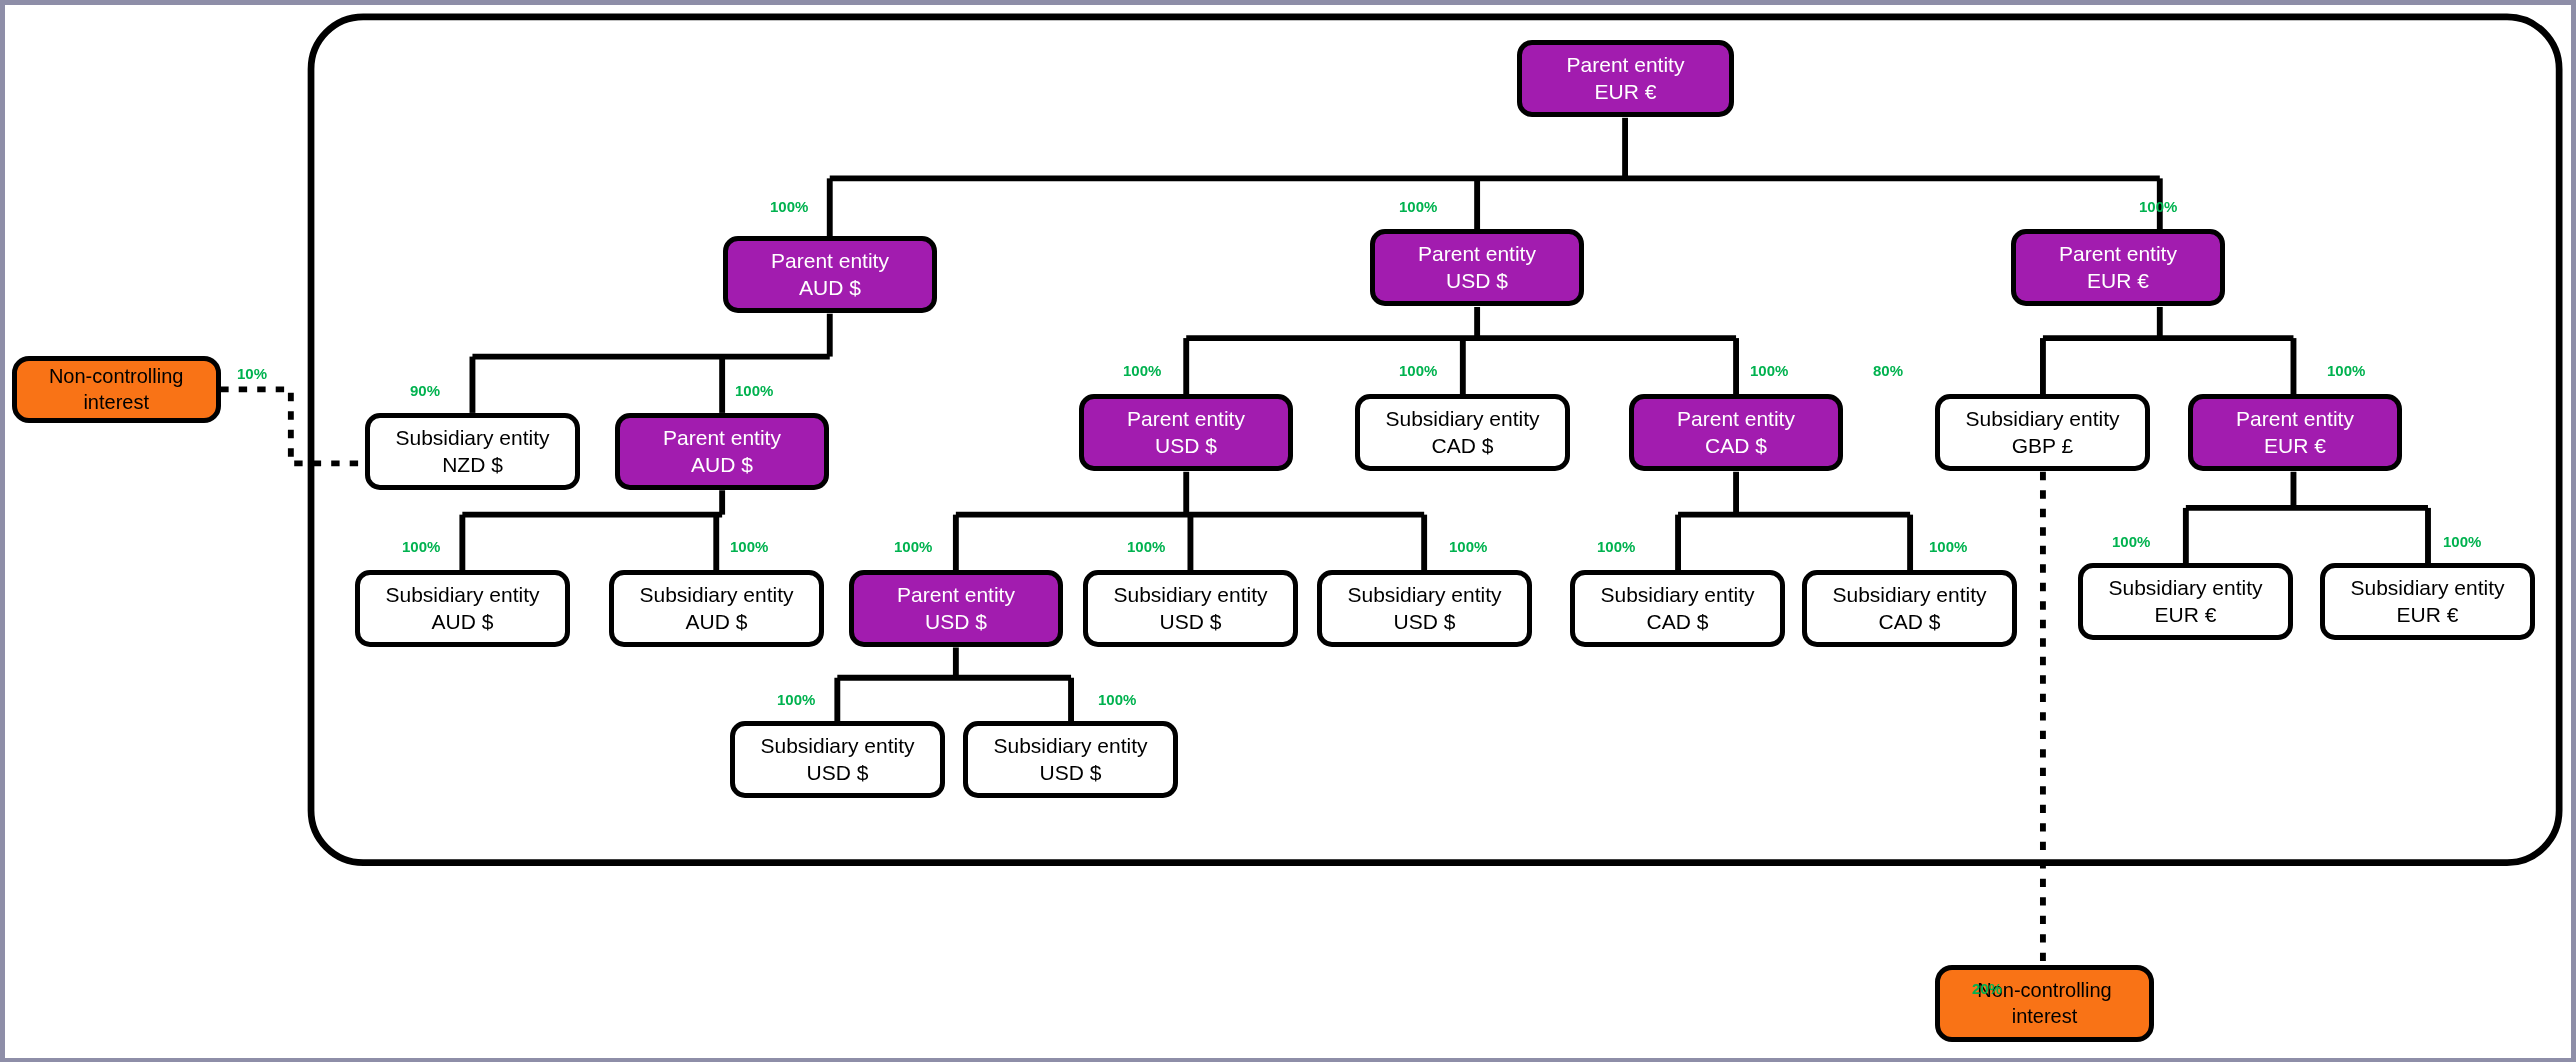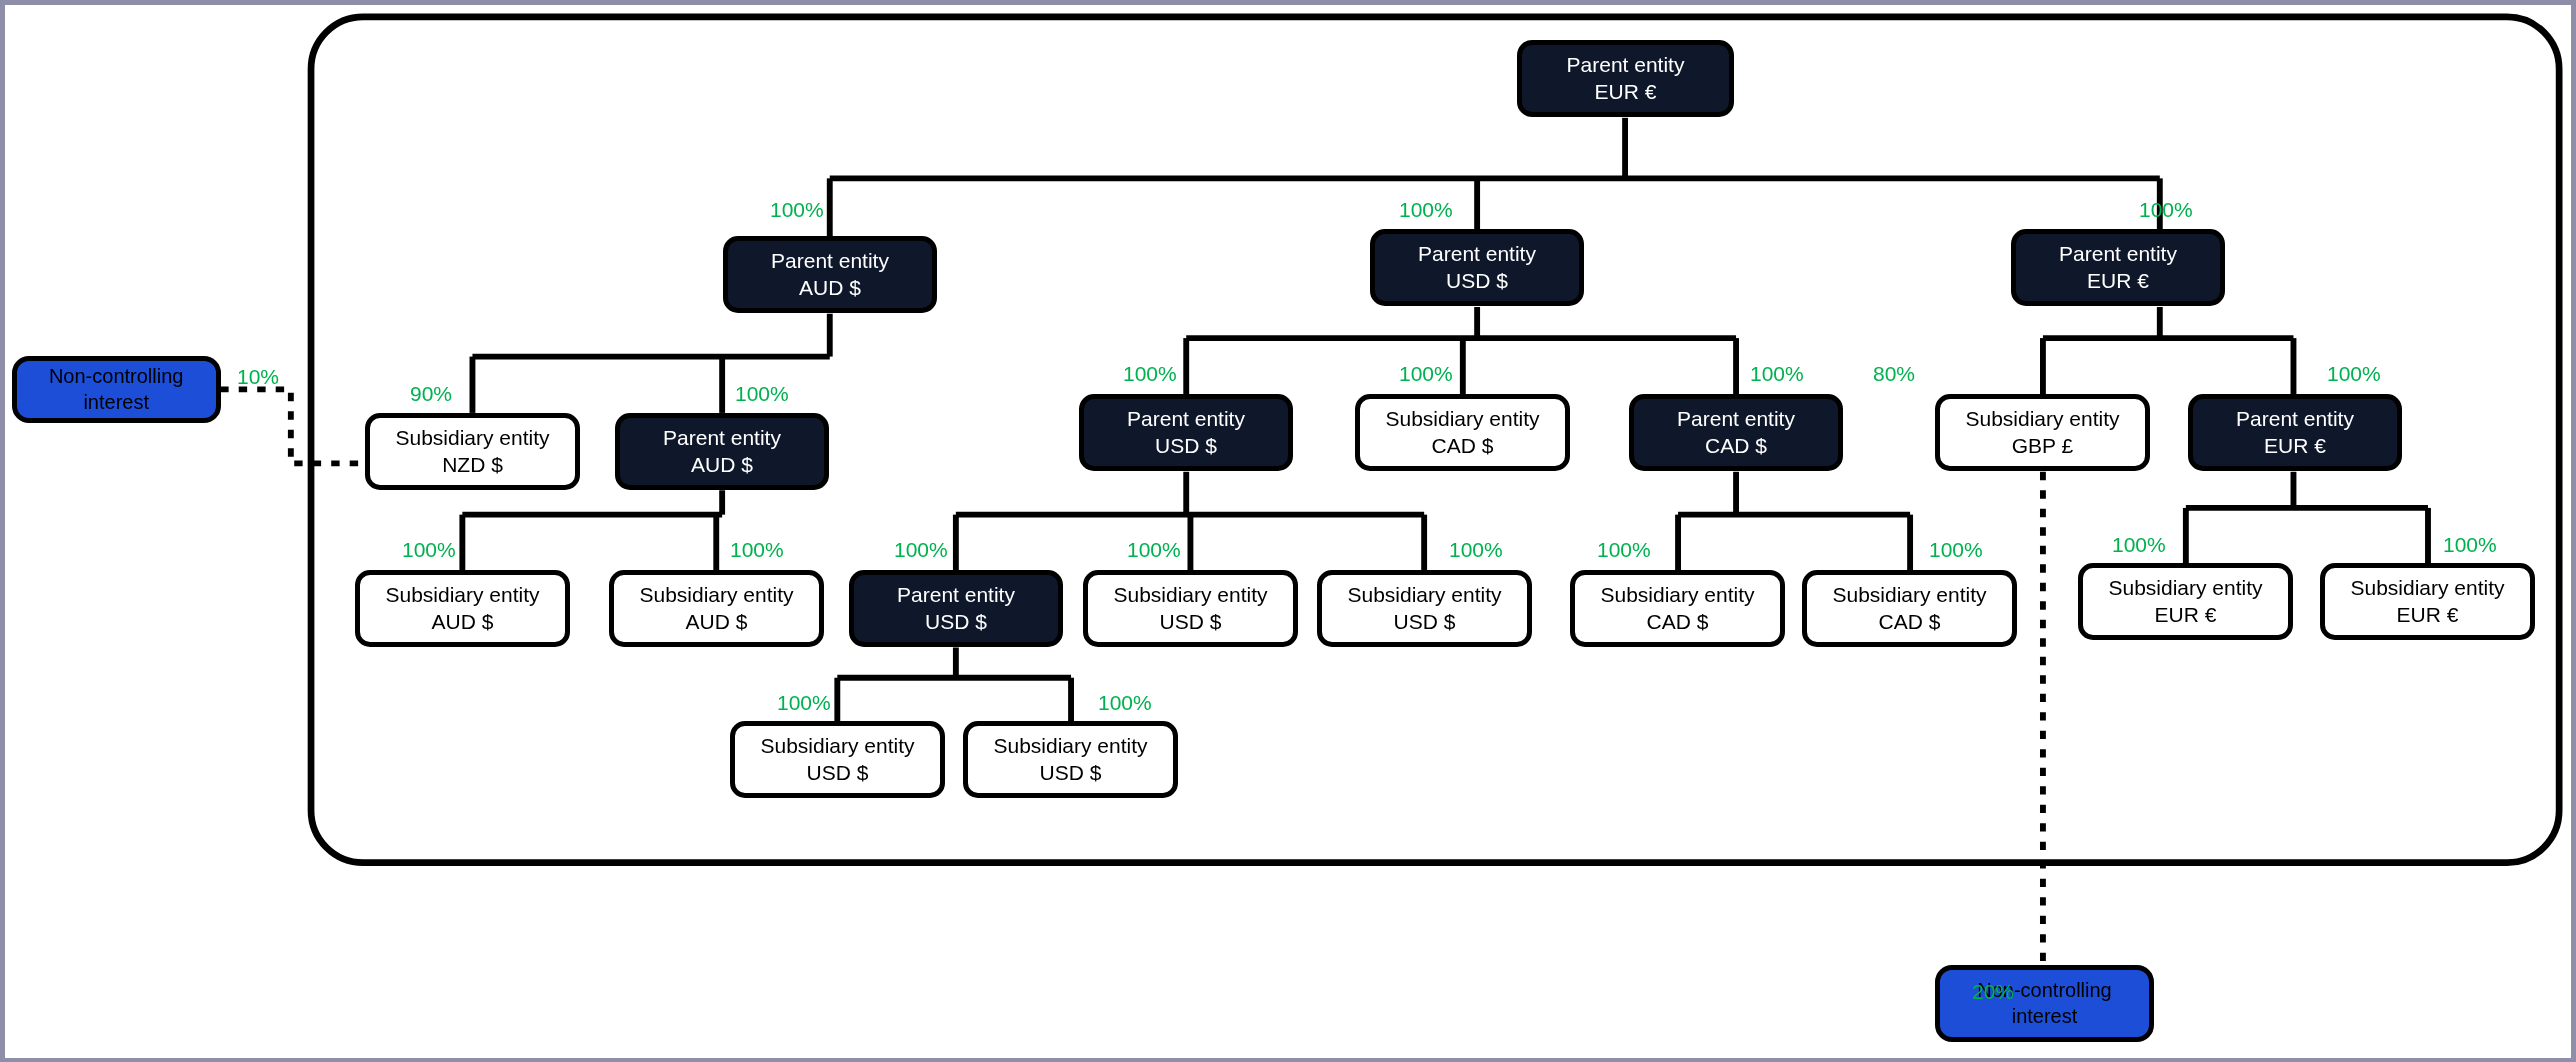--- a/index.html
+++ b/index.html
@@ -31,40 +31,40 @@
     align-items: center;
     justify-content: center;
     border: 5.9px solid #000000;
     border-radius: 15px;
     text-align: center;
     line-height: 1.28;
     z-index: 5;
   }
   .node .l1, .node .l2 { display: block; white-space: nowrap; }
   .node.parent {
-    background: #0f172a;
+    background: #a21caf;
     color: #ffffff;
     border-color: #000000;
   }
   .node.subsidiary {
     background: #ffffff;
     color: #000000;
     border-color: #000000;
   }
   .node.nci {
-    background: #1d4ed8;
+    background: #f97316;
     color: #000000;
     border-color: #000000;
     border-radius: 17px;
   }
   .pct {
     position: absolute;
     color: #00b24f;
-    font-weight: normal;
-    font-size: 21px;
+    font-weight: bold;
+    font-size: 15px;
     white-space: nowrap;
     z-index: 6;
   }
 </style>
 </head>
 <body>
 
 <div id="canvas">
 
   <svg id="svg-layer" viewBox="0 0 3064 1264" xmlns="http://www.w3.org/2000/svg">

